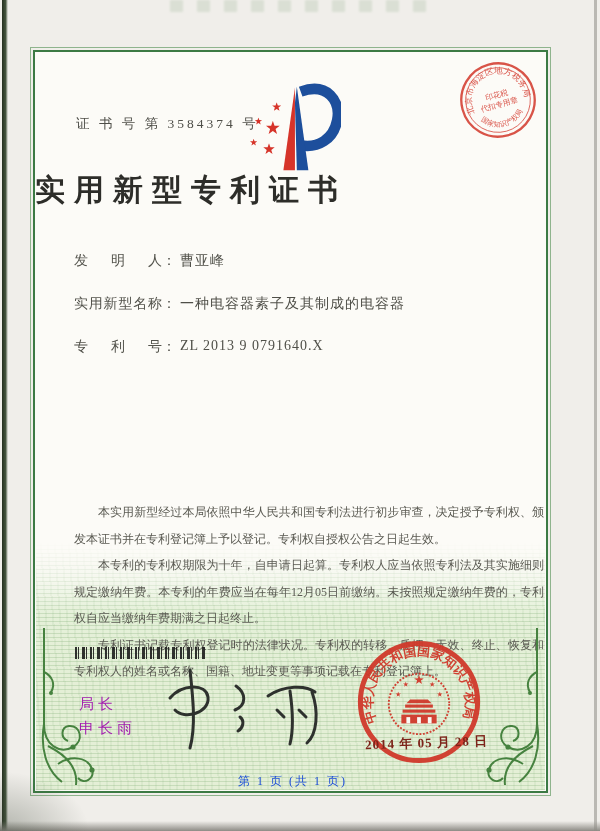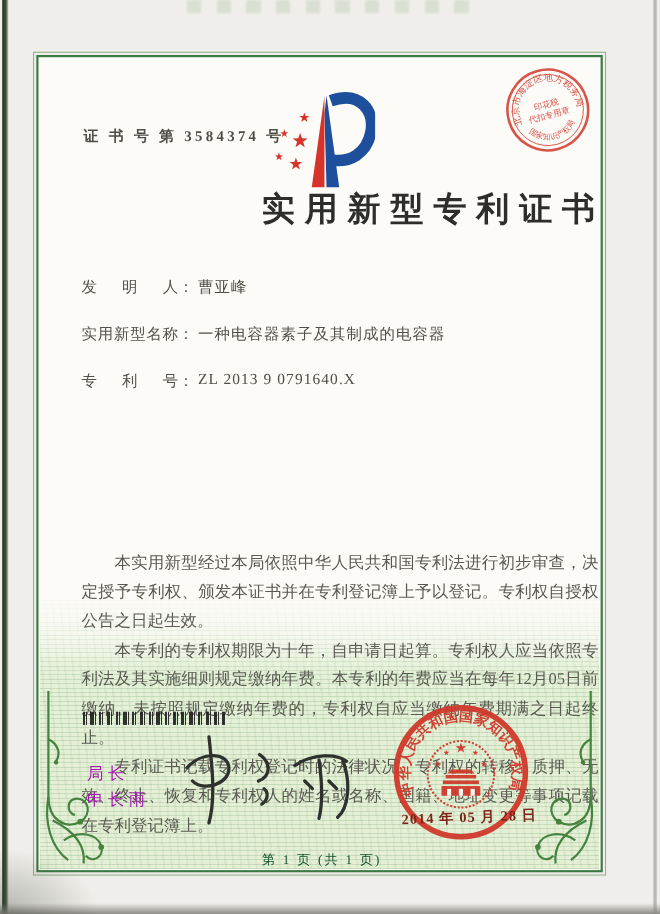--- a/index.html
+++ b/index.html
@@ -22,51 +22,51 @@
     border:2px solid #3c7a44;
     outline:1px solid #8fb48d;outline-offset:2px;
   }
   .green-band{position:absolute;left:1px;top:490px;width:509px;height:248px;
     background:
       repeating-linear-gradient(0deg,rgba(124,170,112,.28) 0 1px,rgba(124,170,112,0) 1px 4px),
       repeating-linear-gradient(86deg,rgba(150,190,140,.14) 0 2px,rgba(150,190,140,0) 2px 7px),
       linear-gradient(180deg,rgba(224,238,211,0) 0,rgba(224,238,211,.85) 26%,#e4efd6 55%);
     -webkit-mask-image:linear-gradient(180deg,transparent 0,#000 30%);
     mask-image:linear-gradient(180deg,transparent 0,#000 30%);}
-  .cert-number{position:absolute;left:41px;top:63px;font-size:13.5px;color:#4e4e48;letter-spacing:3px;font-weight:bold;}
+  .cert-number{position:absolute;left:41px;top:63px;font-size:13.5px;color:#4e4e48;letter-spacing:3px;}
   
   .logo{position:absolute;left:210px;top:28px;width:96px;height:100px;}
   
-  .title{position:absolute;left:0;top:118px;width:515px;text-align:right;
+  .title{position:absolute;left:0;top:118px;width:515px;text-align:left;
     font-size:30px;font-weight:600;color:#2d2d29;letter-spacing:9px;}
   
   .fields{position:absolute;left:39px;top:200px;width:440px;}
   .frow{height:26px;margin-bottom:17px;font-size:14px;color:#53534c;white-space:nowrap;}
   .flabel{display:inline-block;width:88px;text-align:justify;text-align-last:justify;vertical-align:top;}
   .fcolon{display:inline-block;vertical-align:top;}
   .fvalue{display:inline-block;margin-left:4px;letter-spacing:1px;vertical-align:top;color:#4f4f48;}
   
-  .bodytext{position:absolute;left:39px;top:447px;width:470px;font-size:15px;line-height:26.5px;
+  .bodytext{position:absolute;left:39px;top:447px;width:470px;font-size:12px;line-height:26.5px;
     color:#5a5a52;text-align:justify;}
   .bodytext p{margin:0;text-indent:2em;}
   
   .barcode{position:absolute;left:40px;top:595px;width:130px;height:12px;opacity:.9;
     background:repeating-linear-gradient(90deg,
       #1c1c1c 0 2px,transparent 2px 3px,
       #1c1c1c 3px 4px,transparent 4px 7px,
       #1c1c1c 7px 10px,transparent 10px 11px,
       #1c1c1c 11px 12px,transparent 12px 15px);}
   .director{position:absolute;left:44px;top:640px;font-size:15px;color:#a21caf;letter-spacing:4px;line-height:24px;}
   .signature{position:absolute;left:117px;top:608px;width:175px;height:92px;}
   
   .tax-seal{position:absolute;left:423px;top:8px;width:80px;height:80px;transform:rotate(-15deg);opacity:.92;}
   .office-seal{position:absolute;left:321px;top:587px;width:126px;height:126px;opacity:.95;}
   .seal-date{position:absolute;left:330px;top:682px;width:130px;font-size:13px;font-weight:700;
     color:#7d241a;letter-spacing:1px;transform:rotate(-2deg);white-space:nowrap;}
-  .footer{position:absolute;left:0;top:721px;width:515px;text-align:center;font-size:12px;color:#14532d;letter-spacing:2px;}
+  .footer{position:absolute;left:0;top:721px;width:515px;text-align:center;font-size:12px;color:#1d4ed8;letter-spacing:2px;}
   
   .flourish{position:absolute;bottom:3px;width:100px;height:160px;}
   .flourish.left{left:3px;}
   .flourish.right{right:3px;transform:scaleX(-1);}
   .corner-shadow{position:absolute;left:0;bottom:0;width:90px;height:60px;
     background:radial-gradient(ellipse at 0 100%,rgba(60,70,55,.35),rgba(60,70,55,0) 70%);}
 </style>
 </head>
 <body>
 

